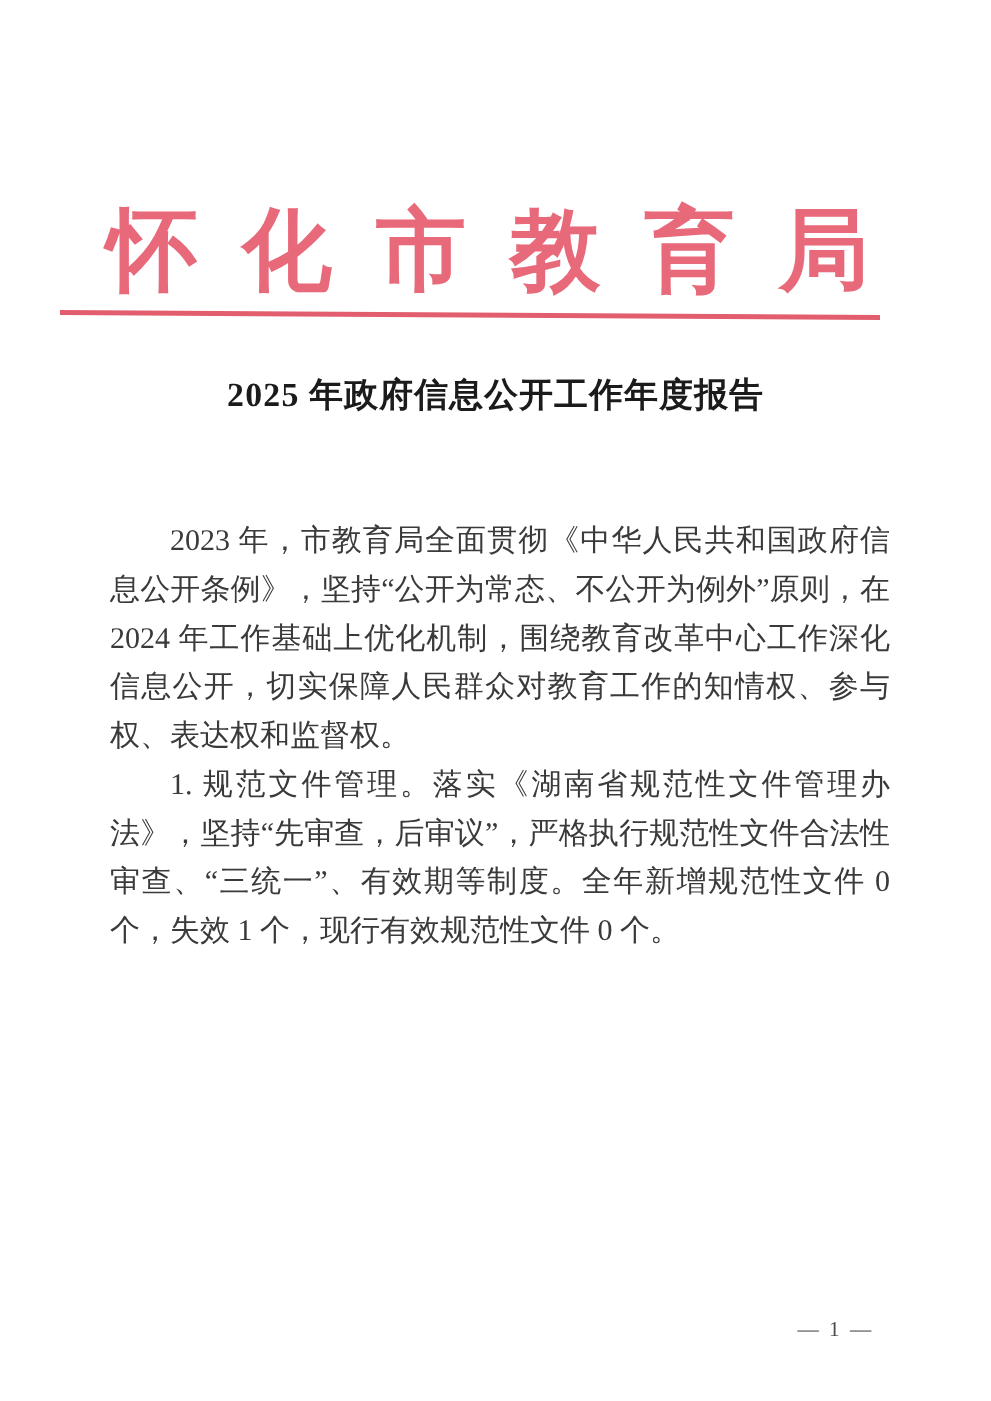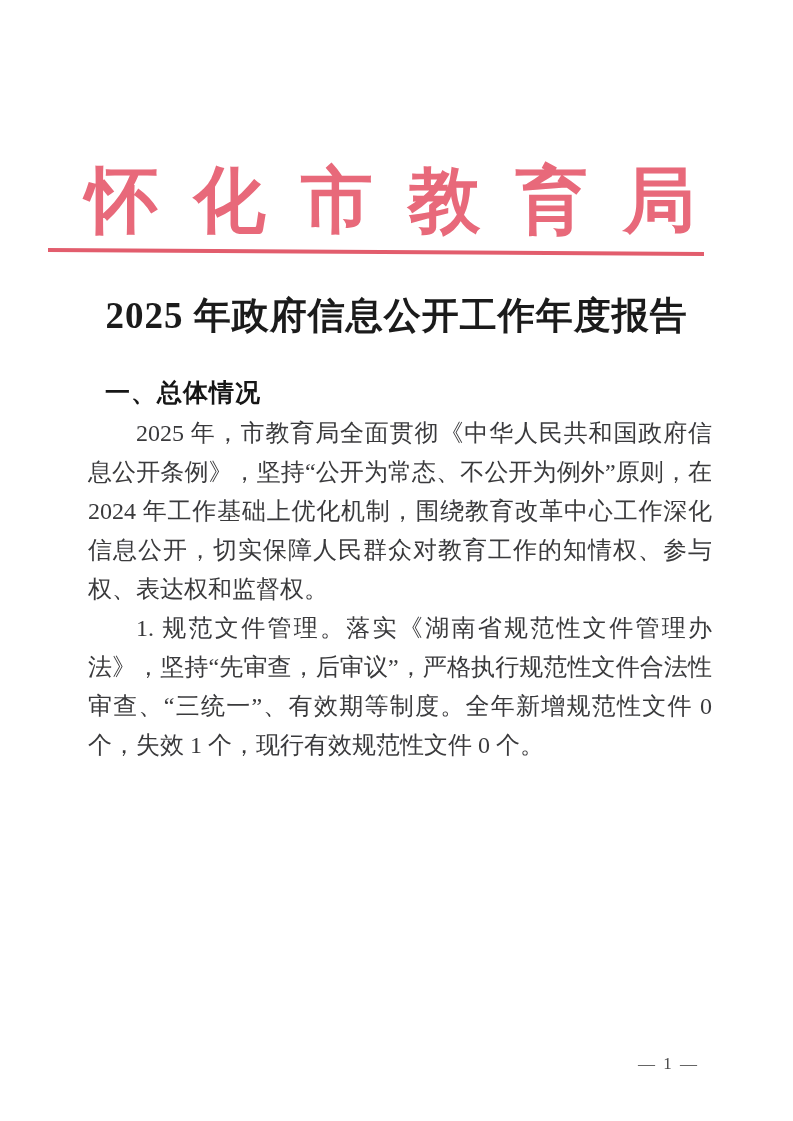--- a/index.html
+++ b/index.html
@@ -107,24 +107,23 @@
     <span>怀</span>
     <span>化</span>
     <span>市</span>
     <span>教</span>
     <span>育</span>
     <span>局</span>
   </div>
 
   <div class="letterhead-rule"></div>
 
-  <h1 class="doc-title" style="margin:0; font-size:37px;">2025 年政府信息公开工作年度报告</h1>
+  <h1 class="doc-title" style="margin:0; font-size:27px;">2025 年政府信息公开工作年度报告</h1>
 
-  <h2 class="section-heading" style="margin:0;">一、总体情况</h2>
 
   <div class="body-text">
-    <p>2025 年，市教育局全面贯彻《中华人民共和国政府信息公开条例》，坚持“公开为常态、不公开为例外”原则，在 2024 年工作基础上优化机制，围绕教育改革中心工作深化信息公开，切实保障人民群众对教育工作的知情权、参与权、表达权和监督权。</p>
+    <p>2023 年，市教育局全面贯彻《中华人民共和国政府信息公开条例》，坚持“公开为常态、不公开为例外”原则，在 2024 年工作基础上优化机制，围绕教育改革中心工作深化信息公开，切实保障人民群众对教育工作的知情权、参与权、表达权和监督权。</p>
     <p>1. 规范文件管理。落实《湖南省规范性文件管理办法》，坚持“先审查，后审议”，严格执行规范性文件合法性审查、“三统一”、有效期等制度。全年新增规范性文件 0 个，失效 1 个，现行有效规范性文件 0 个。</p>
   </div>
 
   <div class="page-number">— 1 —</div>
 
 </div>
 
 </body></html>

